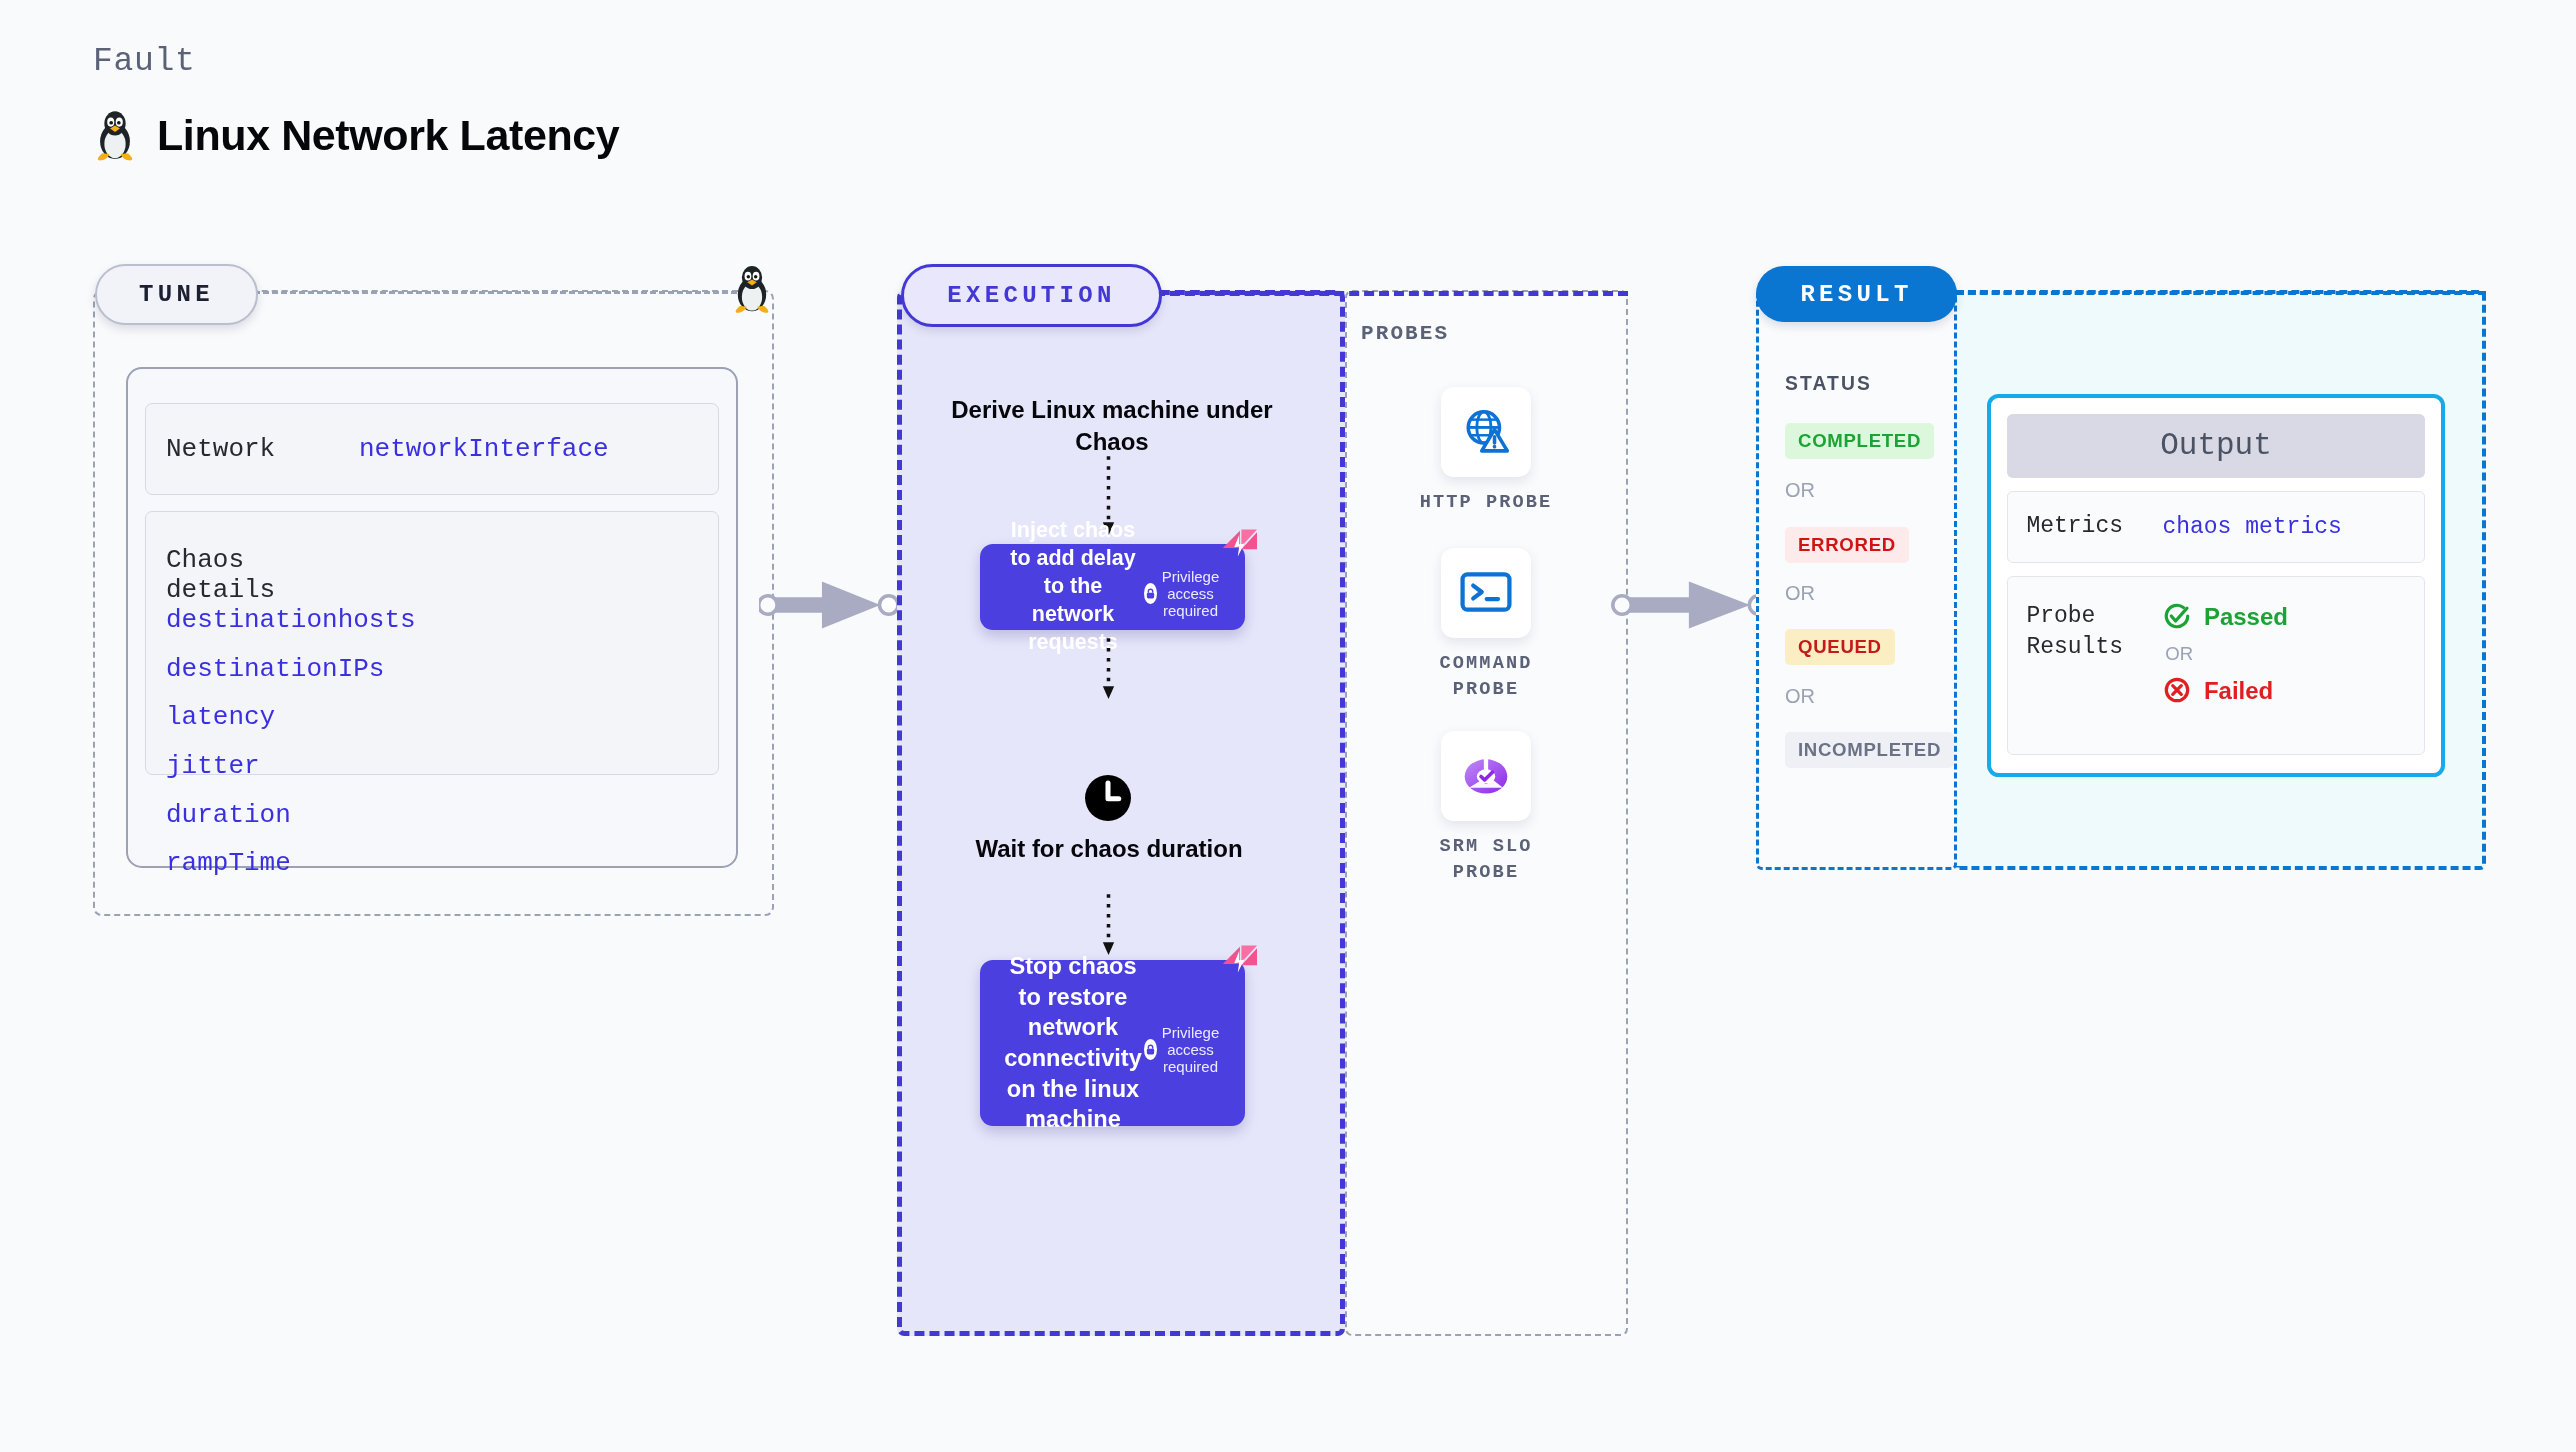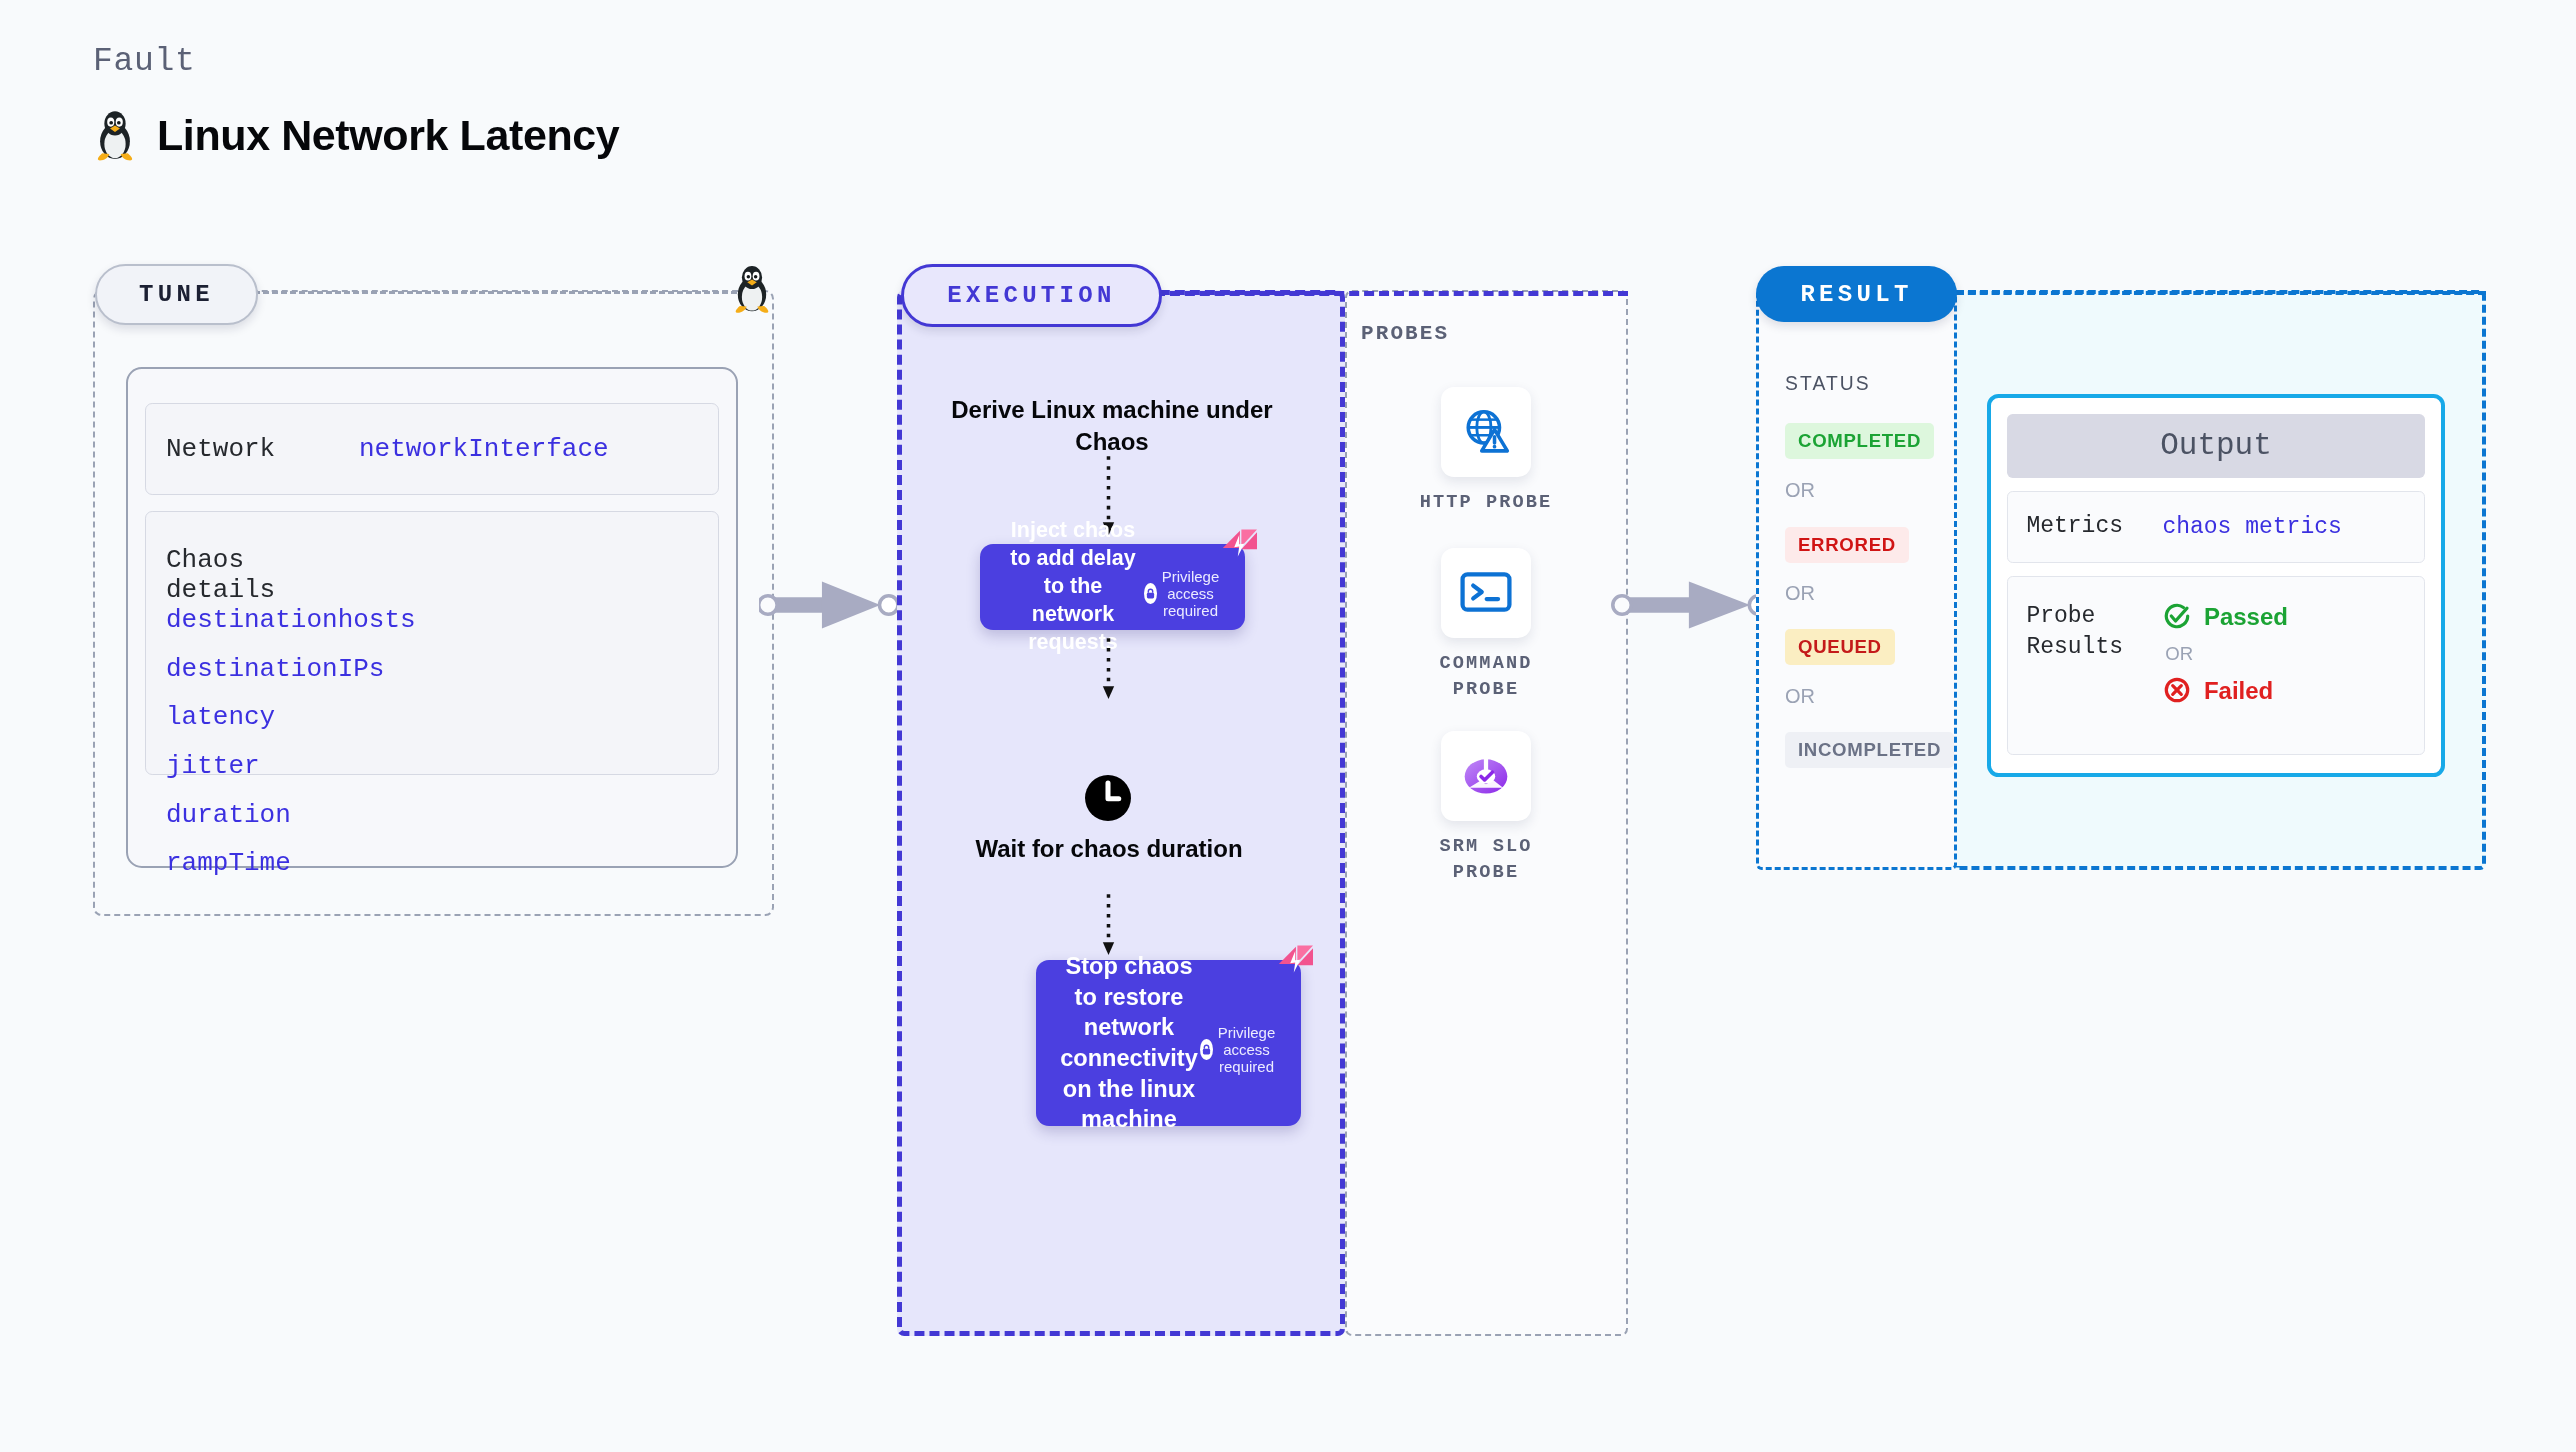--- a/index.html
+++ b/index.html
@@ -131,21 +131,21 @@
   #result-top-dash{
     position:absolute;left:1956px;top:291px;width:530px;height:0;
     border-top:4.3px dashed #0b76d1;z-index:2;
   }
   #result-output-region{
     position:absolute;left:1956px;top:290px;width:530px;height:580px;
     border:4.3px dashed #0b76d1;border-left:none;border-radius:0 5.7px 5.7px 0;
     background:#effafd;box-sizing:border-box;
   }
   #status-title{
-    position:absolute;left:1785px;top:373px;font-size:19.3px;font-weight:normal;
+    position:absolute;left:1785px;top:373px;font-size:19.3px;font-weight:bold;
     color:#4b5263;letter-spacing:2.1px;
   }
   .status-badge{
     position:absolute;left:1785px;padding:7.2px 13px;border-radius:5px;
     font-size:18.6px;font-weight:bold;letter-spacing:0.7px;
   }
   .status-or{position:absolute;left:1785px;font-size:20px;color:#9aa2b4;}
 
   #output-card{
     position:absolute;left:1987px;top:394px;width:458px;height:383px;
@@ -290,21 +290,21 @@
   </svg>
 </span>
 
 <div class="step-label" style="left:944px;top:833px;">Wait for chaos duration</div>
 
 <svg class="dotted-arrow" style="left:1100px;top:894px;" width="17" height="64" viewBox="0 0 24 90">
   <line x1="12" y1="0" x2="12" y2="70" stroke="#111" stroke-width="5" stroke-dasharray="5 9"></line>
   <polygon points="4,68 20,68 12,86" fill="#111"></polygon>
 </svg>
 
-<div class="node" style="left:1036px;top:960px;width:265px;height:166px;text-align:center;">
+<div class="node" style="left:980px;top:960px;width:265px;height:166px;text-align:center;">
   <span class="chaos-flag">
     <svg width="37" height="37" viewBox="0 0 52 52">
       <polygon points="4,28 28,4 28,28" fill="#f2538f"></polygon>
       <polygon points="30,2 52,2 30,26" fill="#fa6fa2"></polygon>
       <polygon points="30,30 52,6 52,30" fill="#f2538f"></polygon>
       <path d="M27 10 L20 27 L27 26 L25 40 L34 22 L27 23 Z" fill="#fff"></path>
     </svg>
   </span>
   <div class="node-text" style="font-size:23.6px;">Stop chaos to restore network connectivity on the linux machine</div>
   <div class="node-priv">

